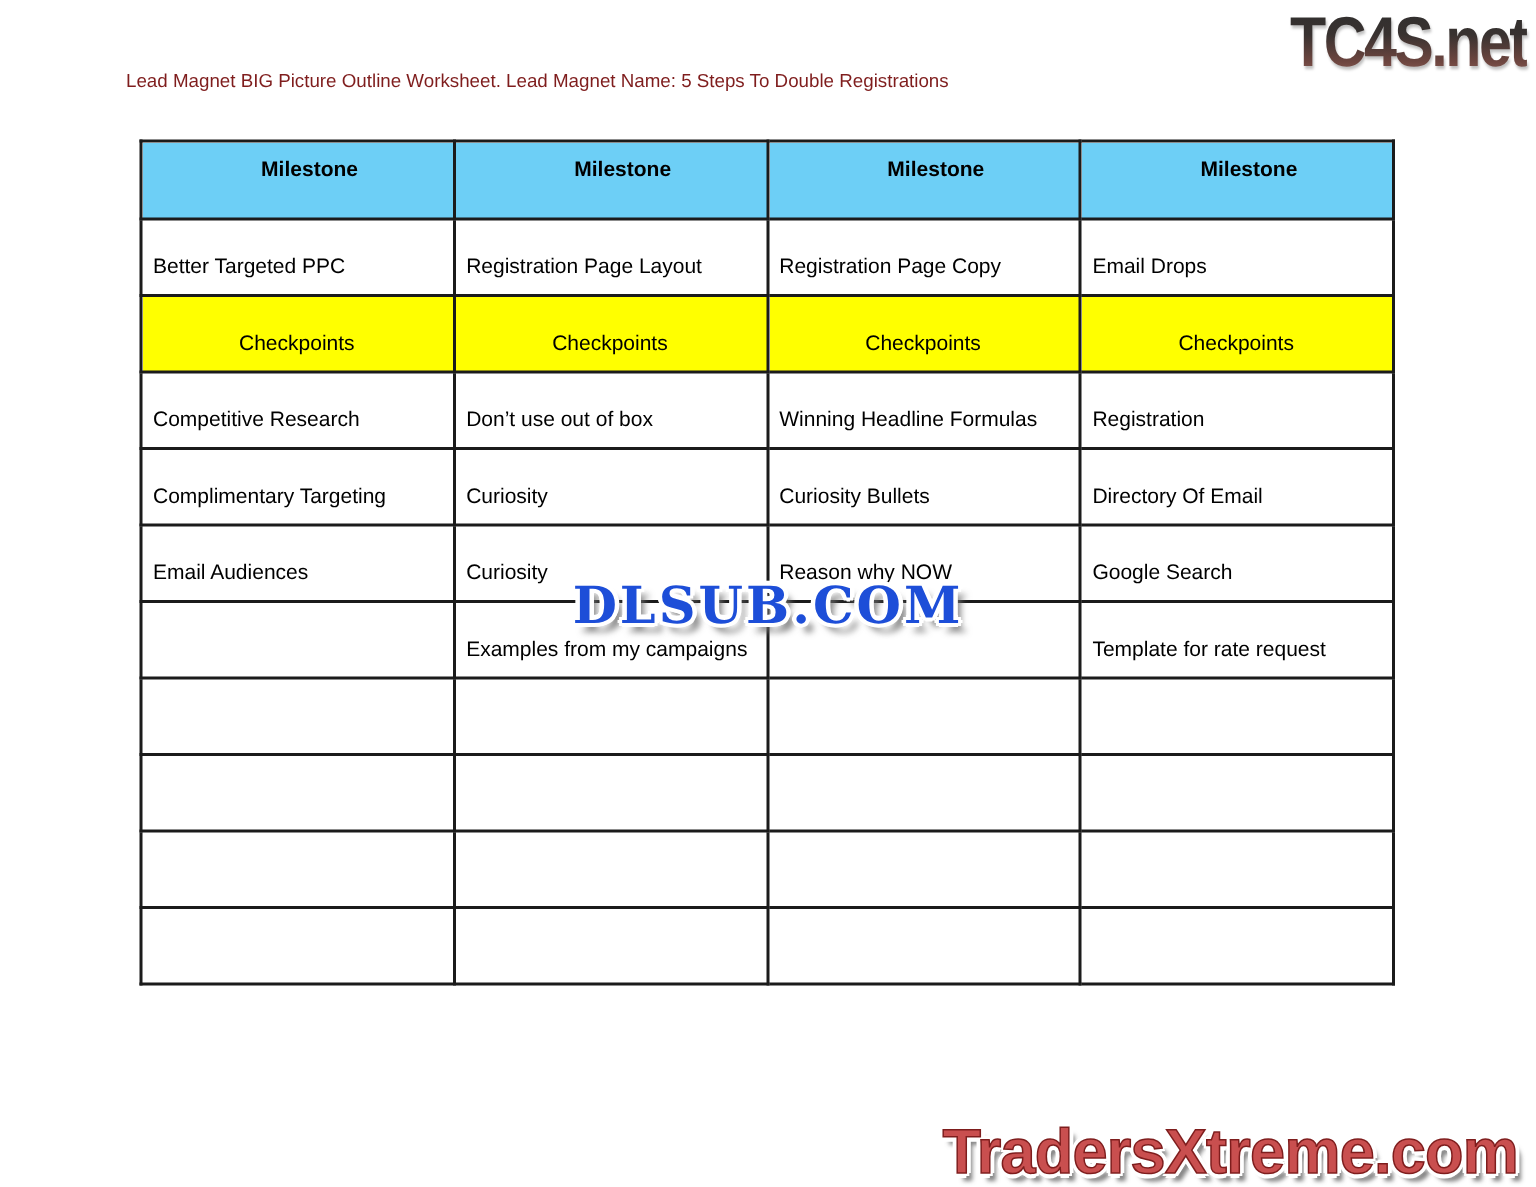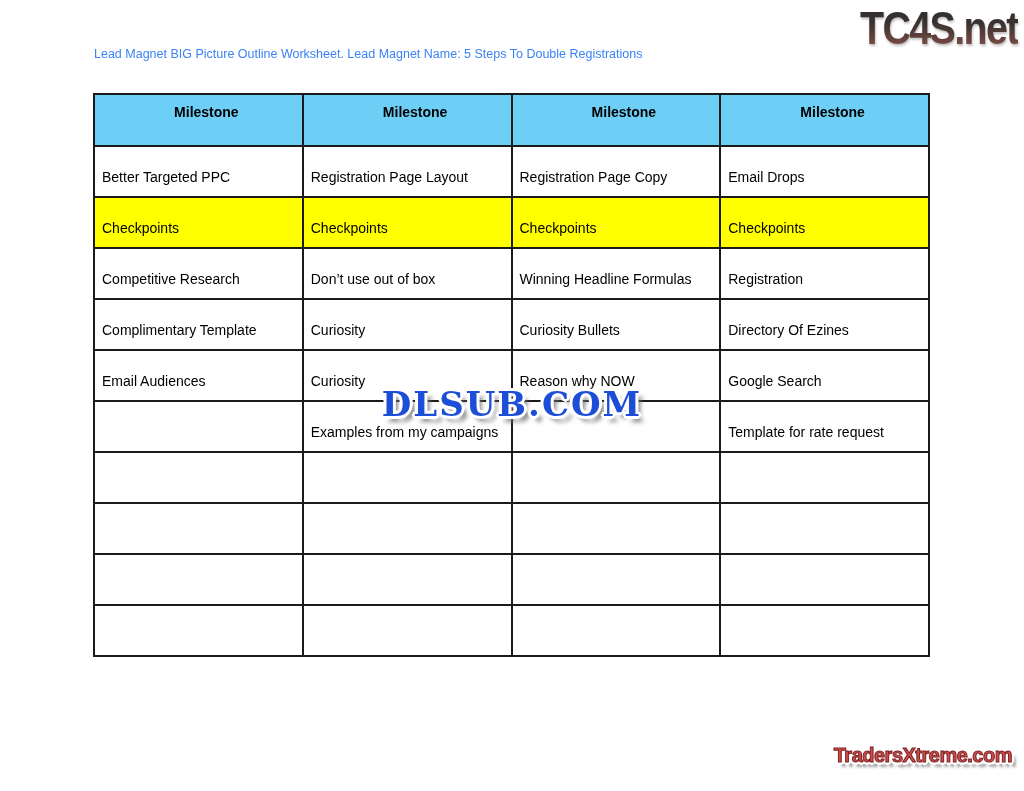--- a/index.html
+++ b/index.html
@@ -8,23 +8,23 @@
     width: 1024px; height: 791px;
     background: #ffffff;
     font-family: "Liberation Sans", sans-serif;
     position: relative;
     overflow: hidden;
   }
 
   
   .doc-title {
     position: absolute;
-    left: 94px; top: 47px;
+    left: 84px; top: 47px;
     font-size: 12.5px;
-    color: #3b82f6;
+    color: #7f1d1d;
     white-space: nowrap;
   }
 
   
   .logo-tc4s {
     position: absolute;
     top: 0px; right: 6px;
     font-size: 47px;
     font-weight: bold;
     letter-spacing: -2px;
@@ -63,20 +63,21 @@
   table.worksheet td {
     height: 51px;
     padding: 22px 8px 6px 7px;
     text-align: left;
     font-weight: normal;
     background: #ffffff;
     line-height: 1.25;
   }
   table.worksheet tr.checkpoints td {
     background: #FFFF00;
+    text-align: center;
   }
 
   
   .watermark {
     position: absolute;
     top: 384px;
     left: 50%;
     transform: translateX(-50%);
     font-family: "DejaVu Serif", serif;
     font-weight: bold;
@@ -88,21 +89,21 @@
     text-shadow:
       -3px 0 0 #ffffff, 3px 0 0 #ffffff, 0 -3px 0 #ffffff, 0 3px 0 #ffffff,
       -2px -2px 0 #ffffff, 2px -2px 0 #ffffff, -2px 2px 0 #ffffff, 2px 2px 0 #ffffff,
       5px 6px 4px rgba(110,110,110,0.8);
   }
 
   
   .logo-traders {
     position: absolute;
     top: 744px; right: 12px;
-    font-size: 20px;
+    font-size: 42px;
     font-weight: bold;
     letter-spacing: -0.5px;
     color: #C94F4F;
     -webkit-text-stroke: 1px #7e1d1d;
     white-space: nowrap;
     z-index: 5;
     text-shadow:
       -3px 0 0 #ffffff, 3px 0 0 #ffffff, 0 -3px 0 #ffffff, 0 3px 0 #ffffff,
       -2px -2px 0 #ffffff, 2px -2px 0 #ffffff, -2px 2px 0 #ffffff, 2px 2px 0 #ffffff,
       4px 5px 3px rgba(100,100,100,0.8);
@@ -137,24 +138,24 @@
         <td>Checkpoints</td>
         <td>Checkpoints</td>
       </tr>
       <tr>
         <td>Competitive Research</td>
         <td>Don’t use out of box</td>
         <td>Winning Headline Formulas</td>
         <td>Registration</td>
       </tr>
       <tr>
-        <td>Complimentary Template</td>
+        <td>Complimentary Targeting</td>
         <td>Curiosity</td>
         <td>Curiosity Bullets</td>
-        <td>Directory Of Ezines</td>
+        <td>Directory Of Email</td>
       </tr>
       <tr>
         <td>Email Audiences</td>
         <td>Curiosity</td>
         <td>Reason why NOW</td>
         <td>Google Search</td>
       </tr>
       <tr>
         <td></td>
         <td>Examples from my campaigns</td>

